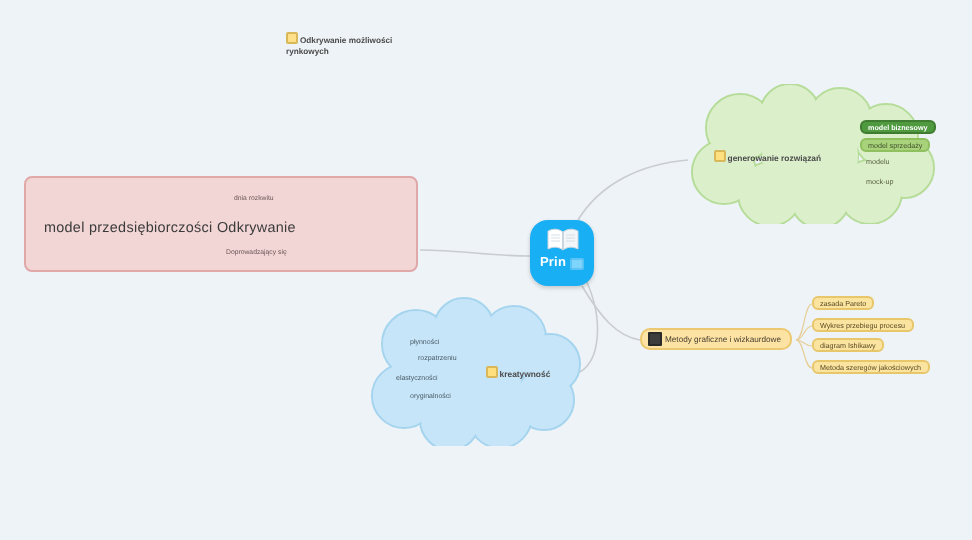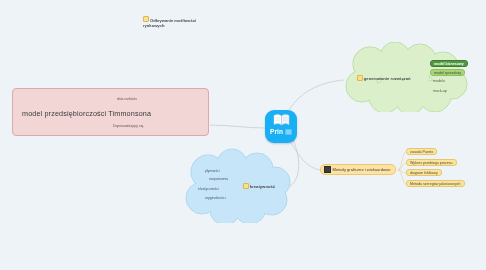--- a/index.html
+++ b/index.html
@@ -363,21 +363,21 @@
     <span class="lbl-icon"></span><span>kreatywność</span>
   </div>
 
   <div class="blue-sub" style="left:205px; top:169px;">płynności</div>
   <div class="blue-sub" style="left:209px; top:177px;">rozpatrzeniu</div>
   <div class="blue-sub" style="left:198px; top:187px;">elastyczności</div>
   <div class="blue-sub" style="left:205px; top:196px;">oryginalności</div>
 
   <div class="pink-box">
     <div class="pink-sub-top">dnia rozkwitu</div>
-    <div class="pink-title">model przedsiębiorczości Timmonsona</div>
+    <div class="pink-title">model przedsiębiorczości Odkrywanie</div>
     <div class="pink-sub-bottom">Doprowadzający się</div>
   </div>
   <div class="pink-right-label">
     <span class="lbl-icon"></span><span>Odkrywanie możliwości rynkowych</span>
   </div>
 
   <div class="yellow-main">
     <span class="mon-icon"></span>
     <span class="yellow-main-text">Metody graficzne i wizkaurdowe</span>
   </div>

